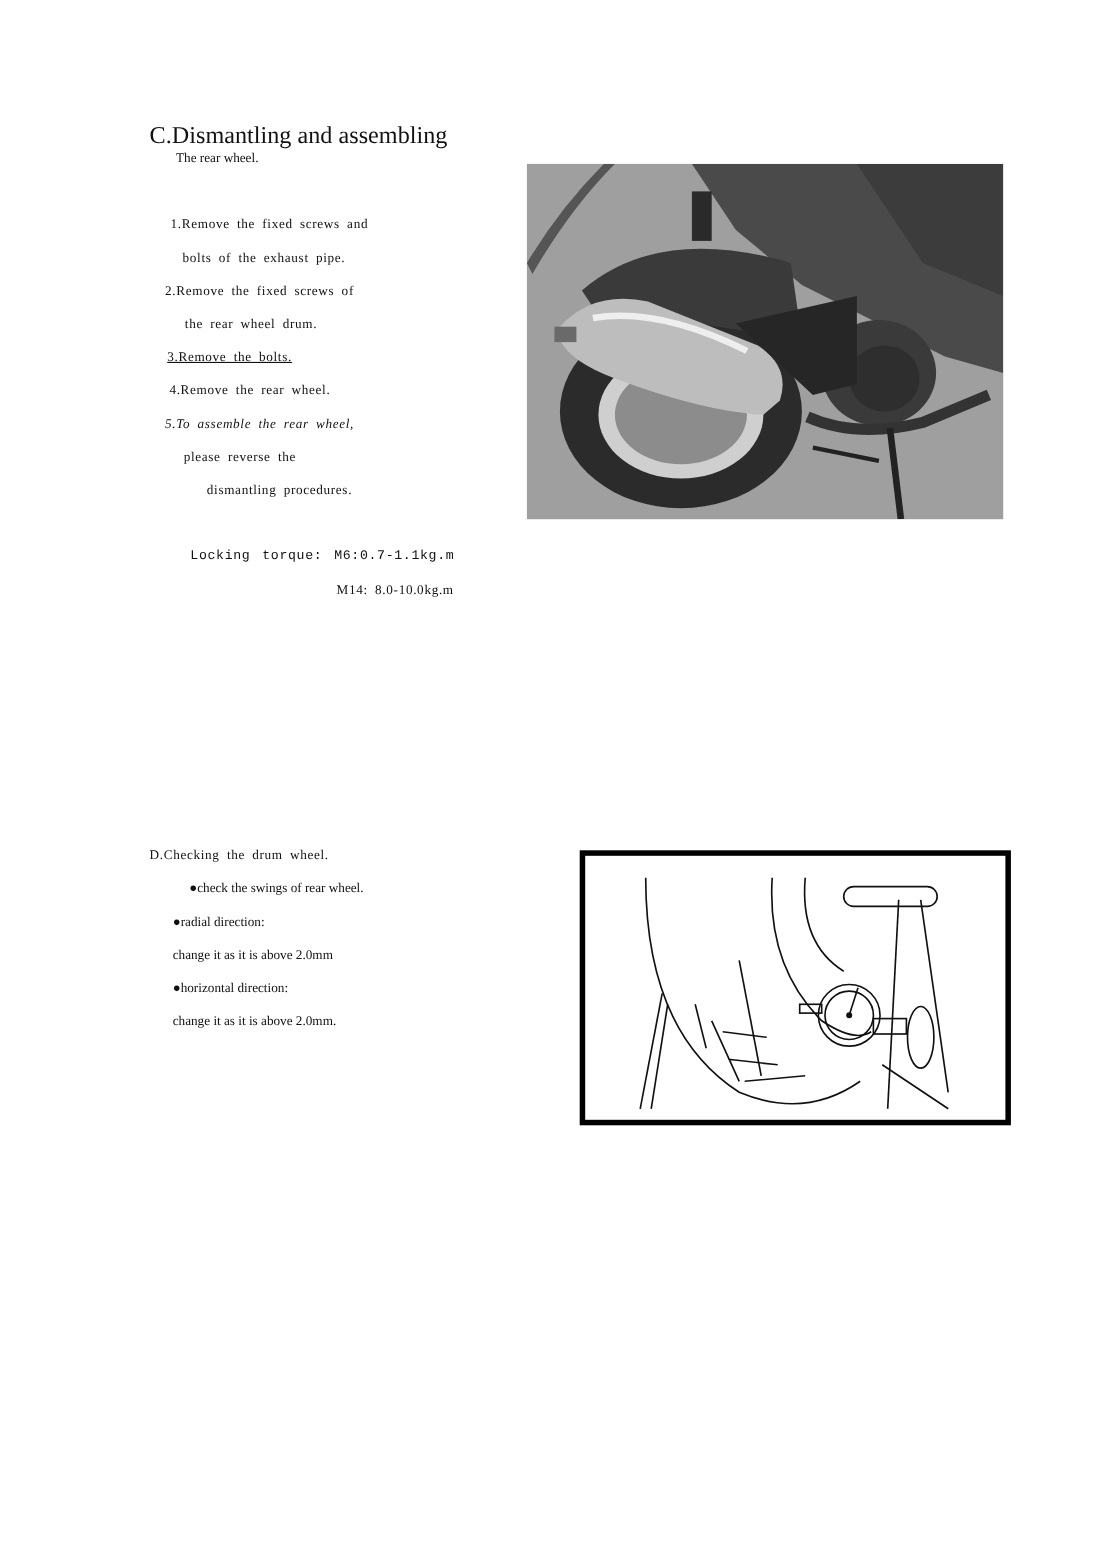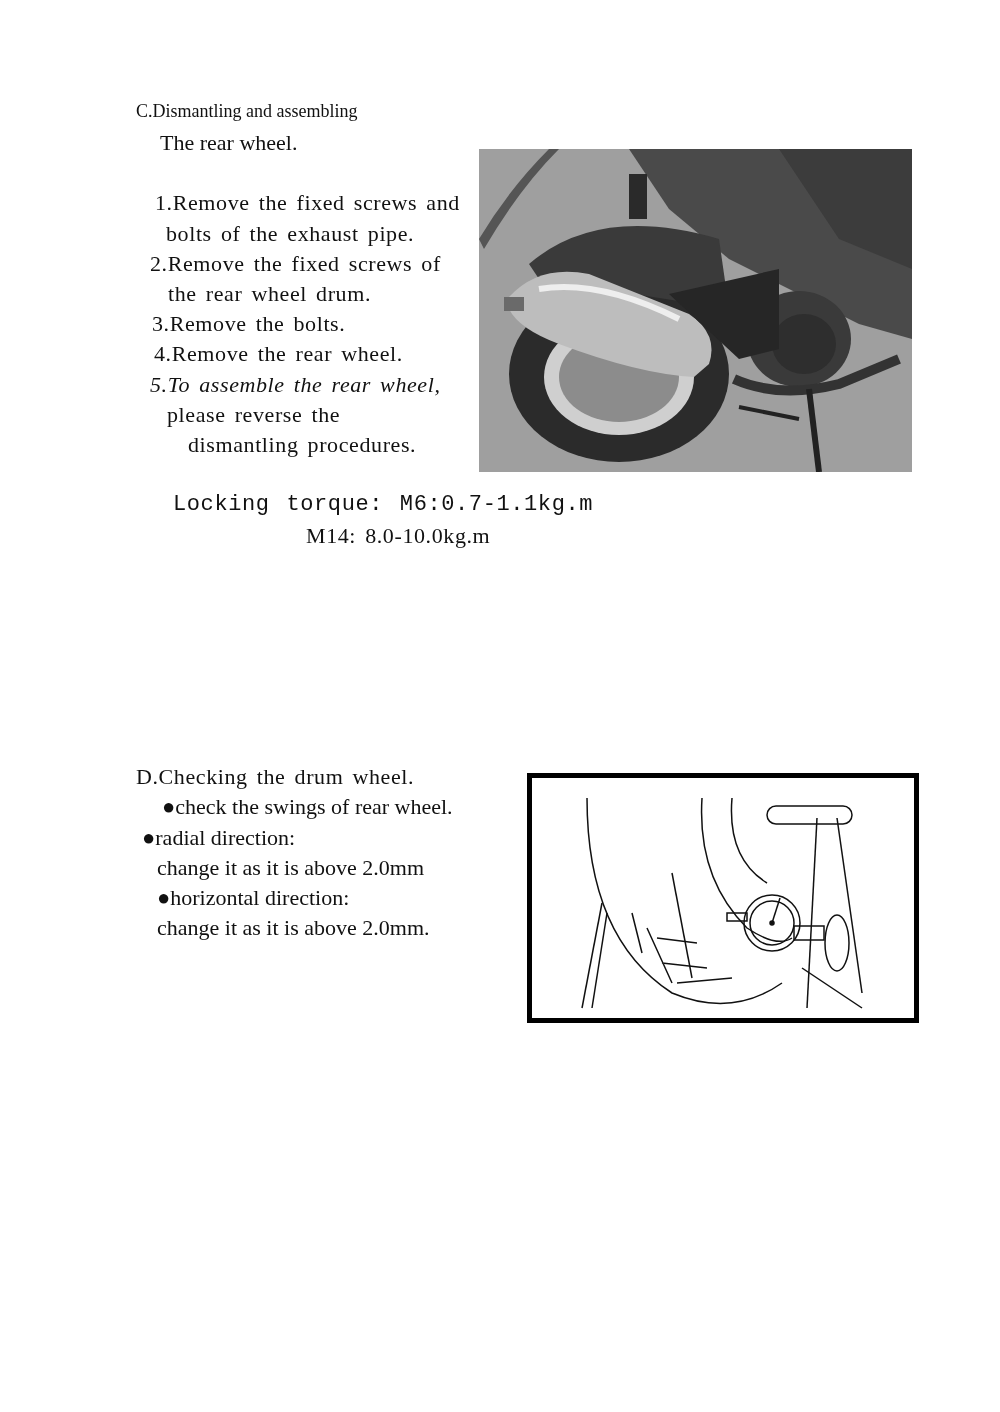--- a/index.html
+++ b/index.html
@@ -1,36 +1,36 @@
 <!DOCTYPE html>
 <html><head>
 <meta charset="utf-8">
 <style>
   html, body { margin:0; padding:0; background:#ffffff; }
   body { width:1000px; height:1412px; position:relative; overflow:hidden;
          font-family:"Liberation Serif", "DejaVu Serif", serif; color:#111; }
-  .t { position:absolute; white-space:nowrap; font-size:22px; line-height:22px; }
-  .h { font-size:18px; line-height:26px; }
+  .t { position:absolute; white-space:nowrap; font-size:12px; line-height:22px; }
+  .h { font-size:22px; line-height:26px;margin-top:12px; }
   .spaced { letter-spacing:0.6px; word-spacing:3px; }
   .photo { position:absolute; left:479px; top:149px; width:433px; height:323px;
            background:#9b9b9b; overflow:hidden; }
   .diagram { position:absolute; left:527px; top:773px; width:382px; height:240px;
              border:5px solid #000; background:#fff; }
 </style>
 </head>
 <body>
 
 <div class="t h" style="left:136px;top:98px;">C.Dismantling and assembling</div>
 <div class="t" style="left:160px;top:132px;">The rear wheel.</div>
 
 <div class="t spaced" style="left:155px;top:192px;">1.Remove the fixed screws and</div>
 <div class="t spaced" style="left:166px;top:223px;text-align:center;">bolts of the exhaust pipe.</div>
 <div class="t spaced" style="left:150px;top:253px;">2.Remove the fixed screws of</div>
 <div class="t spaced" style="left:168px;top:283px;">the rear wheel drum.</div>
-<div class="t spaced" style="left:152px;top:313px;">3.Remove the bolts.</div>
+<div class="t spaced" style="left:152px;top:313px;text-decoration:underline;">3.Remove the bolts.</div>
 <div class="t spaced" style="left:154px;top:343px;">4.Remove  the rear wheel.</div>
 <div class="t spaced" style="left:150px;top:374px;font-style:italic;">5.To assemble the rear wheel,</div>
 <div class="t spaced" style="left:167px;top:404px;">please reverse the</div>
 <div class="t spaced" style="left:188px;top:434px;">dismantling procedures.</div>
 
 <div class="t spaced" style="left:173px;top:494px;font-family:Liberation Mono, monospace;">Locking torque: M6:0.7-1.1kg.m</div>
 <div class="t spaced" style="left:306px;top:525px;">M14: 8.0-10.0kg.m</div>
 
 <div class="photo">
   <svg width="433" height="323" viewBox="0 0 433 323">
@@ -60,22 +60,22 @@
     <path d="M190 145 L300 120 L300 200 L260 210 Z" fill="#262626"></path>
 
     <path d="M255 230 Q300 250 360 235 L420 210" stroke="#333" stroke-width="10" fill="none"></path>
 
     <path d="M330 240 L340 323" stroke="#222" stroke-width="6"></path>
     <path d="M260 258 L320 270" stroke="#222" stroke-width="4"></path>
   </svg>
 </div>
 
 <div class="t spaced" style="left:136px;top:766px;">D.Checking the drum wheel.</div>
-<div class="t" style="left:162px;top:796px;">●check the swings of rear wheel.</div>
-<div class="t" style="left:142px;top:827px;">●radial direction:</div>
+<div class="t" style="left:172px;top:796px;">●check the swings of rear wheel.</div>
+<div class="t" style="left:157px;top:827px;">●radial direction:</div>
 <div class="t" style="left:157px;top:857px;">change it as it is above 2.0mm</div>
 <div class="t" style="left:157px;top:887px;">●horizontal direction:</div>
 <div class="t" style="left:157px;top:917px;">change it as it is above 2.0mm.</div>
 
 <div class="diagram">
   <svg width="382" height="240" viewBox="0 0 382 240" fill="none" stroke="#111" stroke-width="1.5">
 
     <path d="M55 20 Q55 160 140 215 Q200 240 250 205"></path>
     <path d="M170 20 Q165 100 215 150 Q245 170 260 160"></path>
     <path d="M200 20 Q195 80 235 105"></path>

